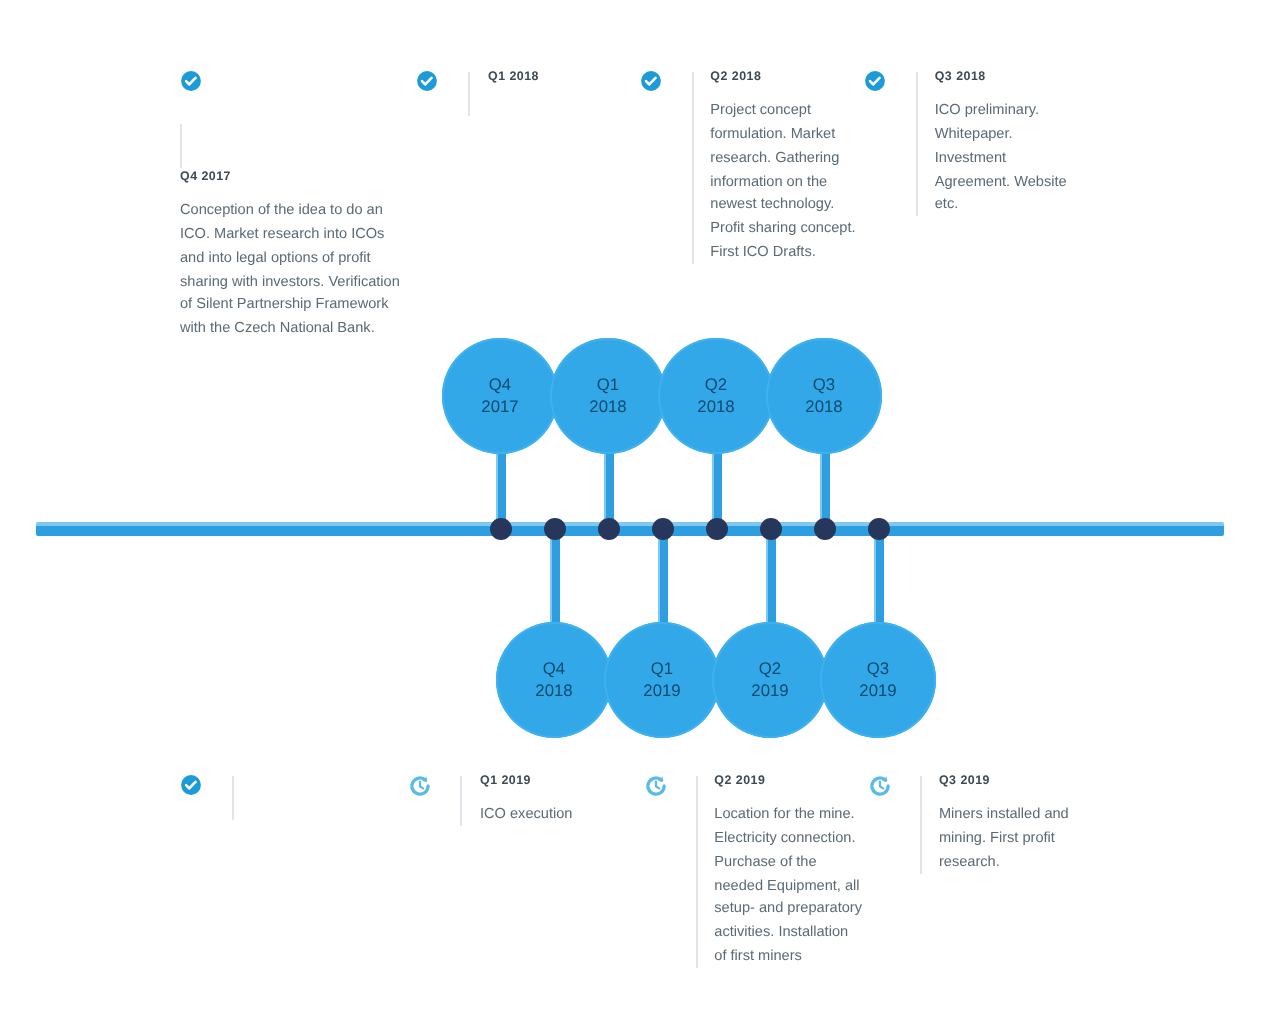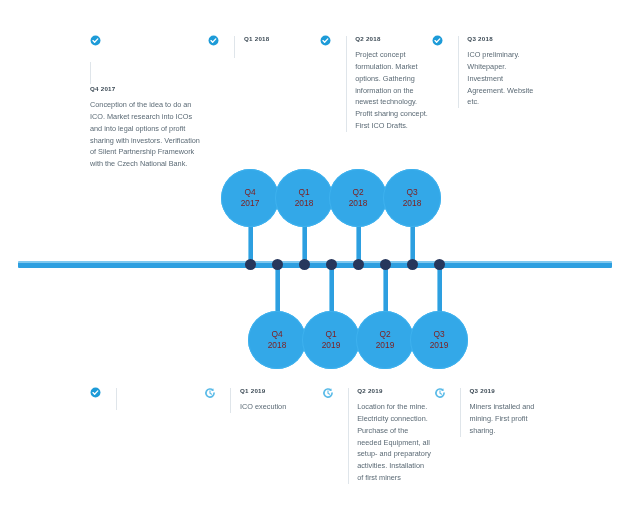--- a/index.html
+++ b/index.html
@@ -88,21 +88,21 @@
   }
   .stem.up { top: 205px; height: 58px; }
   .stem.down { top: 264px; height: 58px; }
 
   .bubble {
     position: absolute;
     width: 58px;
     height: 58px;
     border-radius: 50%;
     background: #33a8e8;
-    color: #7f1d1d;
+    color: #0c4a6e;
     display: flex;
     flex-direction: column;
     justify-content: center;
     align-items: center;
     margin-left: -29px;
     line-height: 1.28;
     box-shadow: inset 0 0 0 1px #3eb1ee;
   }
   .bubble .q { font-size: 8.4px; }
   .bubble .y { font-size: 8.4px; }
@@ -150,21 +150,21 @@
       <span class="check-icon">
           <svg width="11" height="11" viewBox="0 0 16 16">
             <circle cx="8" cy="8" r="7.2" fill="#1d9bd8"></circle>
             <path d="M4.4 8.1l2.3 2.4 4.6-4.8" stroke="#ffffff" stroke-width="1.9" fill="none" stroke-linecap="round" stroke-linejoin="round"></path>
           </svg>
         </span>
     </span>
     <span class="divider"></span>
     <span class="body">
       <div class="qlabel">Q2 2018</div>
-      <div class="qtext">Project concept formulation. Market options. Gathering information on the newest technology. Profit sharing concept. First ICO Drafts.</div>
+      <div class="qtext">Project concept formulation. Market research. Gathering information on the newest technology. Profit sharing concept. First ICO Drafts.</div>
     </span>
   </div>
 
   <div class="note" style="left:432px; top:34px; width:110px;">
     <span class="icon-wrap">
       <span class="check-icon">
           <svg width="11" height="11" viewBox="0 0 16 16">
             <circle cx="8" cy="8" r="7.2" fill="#1d9bd8"></circle>
             <path d="M4.4 8.1l2.3 2.4 4.6-4.8" stroke="#ffffff" stroke-width="1.9" fill="none" stroke-linecap="round" stroke-linejoin="round"></path>
           </svg>
@@ -284,17 +284,17 @@
           <svg width="12" height="12" viewBox="0 0 16 16">
             <path d="M13.4 8a5.4 5.4 0 1 1-1.6-3.8" stroke="#5bbbe8" stroke-width="2.2" fill="none" stroke-linecap="round"></path>
             <path d="M12.4 1.6v3.1H9.3z" fill="#5bbbe8"></path>
             <path d="M8 5.1v3.2l2.1 1.3" stroke="#5bbbe8" stroke-width="1.5" fill="none" stroke-linecap="round"></path>
           </svg>
         </span>
     </span>
     <span class="divider"></span>
     <span class="body">
       <div class="qlabel">Q3 2019</div>
-      <div class="qtext">Miners installed and mining. First profit sharing.</div>
+      <div class="qtext">Miners installed and mining. First profit research.</div>
     </span>
   </div>
 
 </div>
 
 </body></html>

